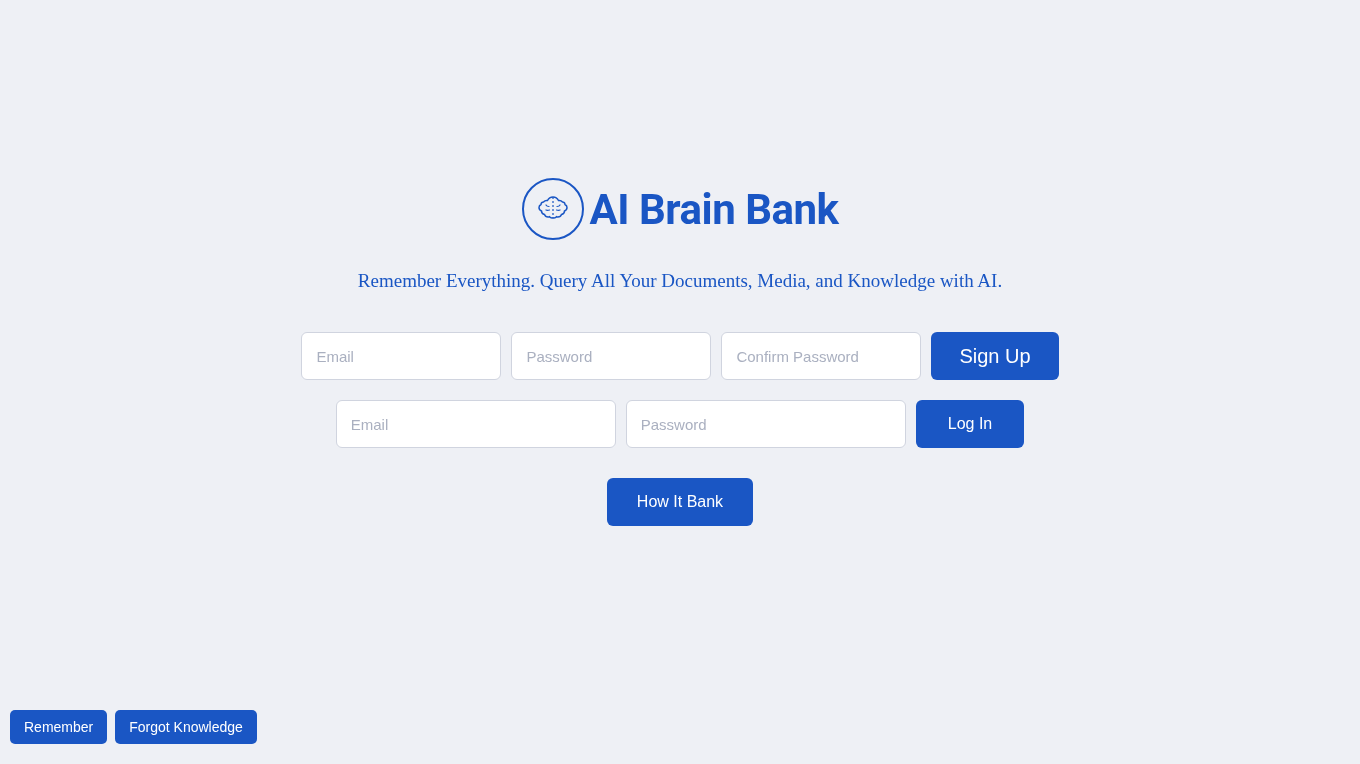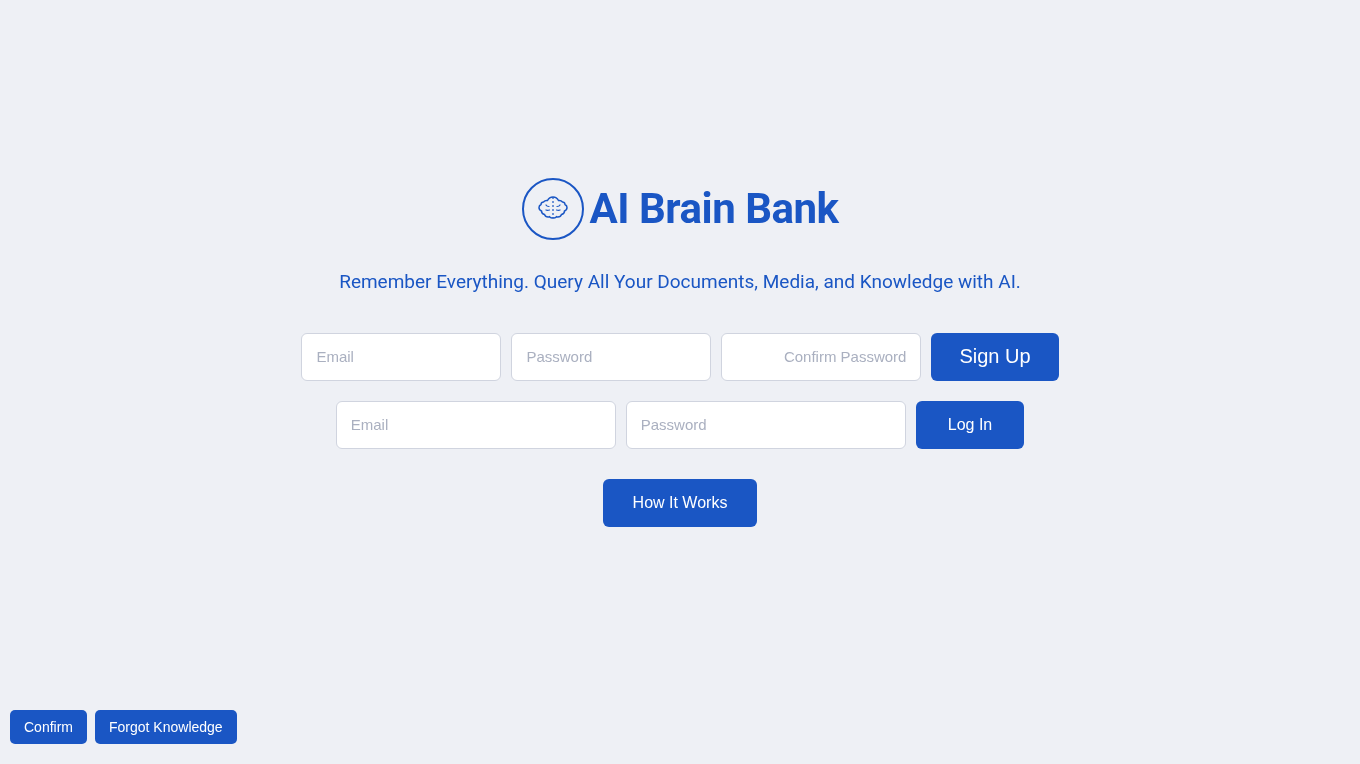--- a/index.html
+++ b/index.html
@@ -53,20 +53,21 @@
       color: #1a56c4;
       letter-spacing: -0.5px;
     }
 
     .tagline {
       font-size: 19px;
       color: #1a56c4;
       font-weight: 400;
       text-align: center;
       margin-bottom: 20px;
+      font-family: Liberation Serif, serif;
     }
 
     .signup-row {
       display: flex;
       align-items: center;
       gap: 10px;
     }
 
     .login-row {
       display: flex;
@@ -94,21 +95,20 @@
     .signup-email {
       width: 200px;
     }
 
     .signup-password {
       width: 200px;
     }
 
     .signup-confirm {
       width: 200px;
-      text-align: right;
     }
 
     .login-email {
       width: 280px;
     }
 
     .login-password {
       width: 280px;
     }
 
@@ -209,20 +209,20 @@
     <input type="password" class="signup-confirm" placeholder="Confirm Password" style="">
     <button class="btn-signup">Sign Up</button>
   </div>
 
   <div class="login-row">
     <input type="email" class="login-email" placeholder="Email" style="">
     <input type="password" class="login-password" placeholder="Password" style="">
     <button class="btn-login">Log In</button>
   </div>
 
-  <button class="btn-how-it-works">How It Works</button>
+  <button class="btn-how-it-works">How It Bank</button>
 
 </div>
 
 <div class="bottom-buttons">
-  <button class="btn-contact">Confirm</button>
+  <button class="btn-contact">Remember</button>
   <button class="btn-forgot">Forgot Knowledge</button>
 </div>
 
 </body></html>

